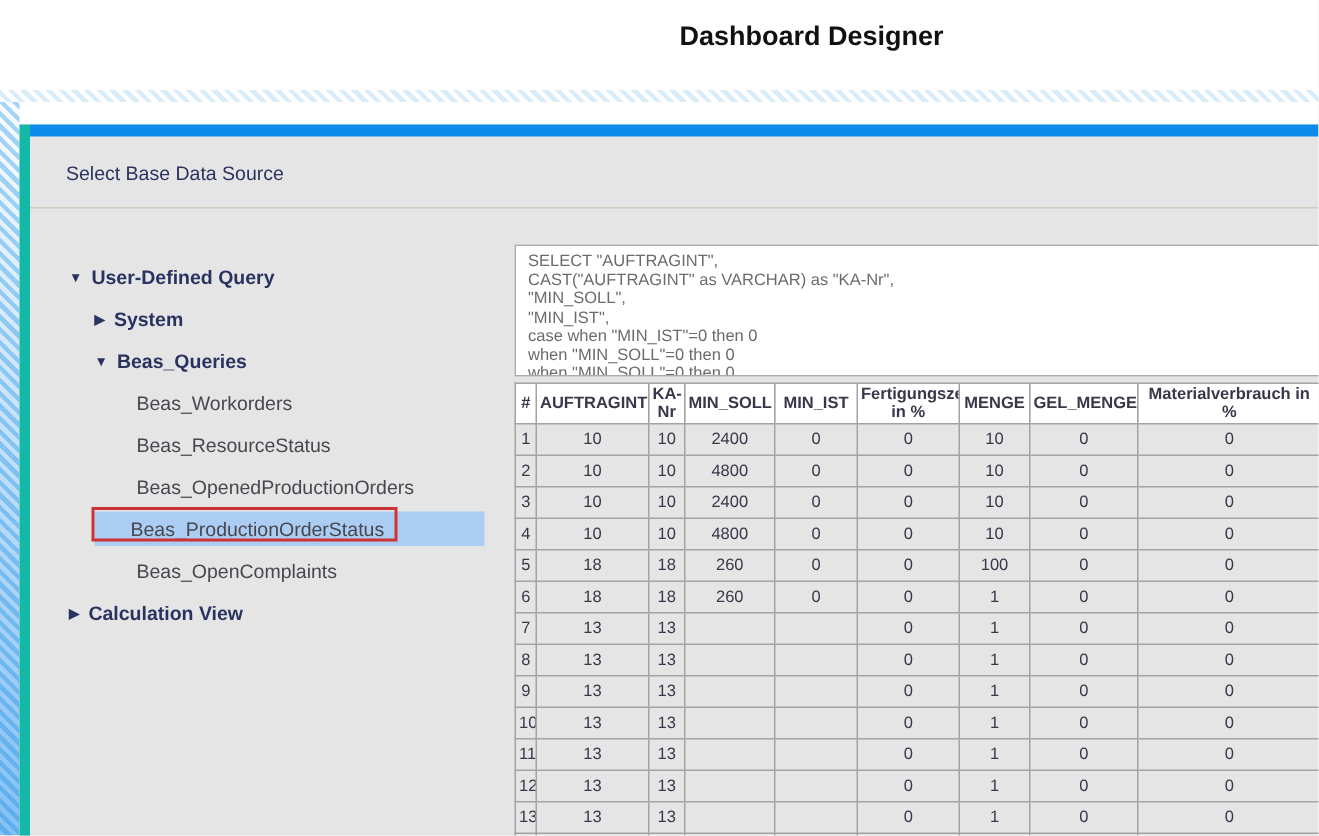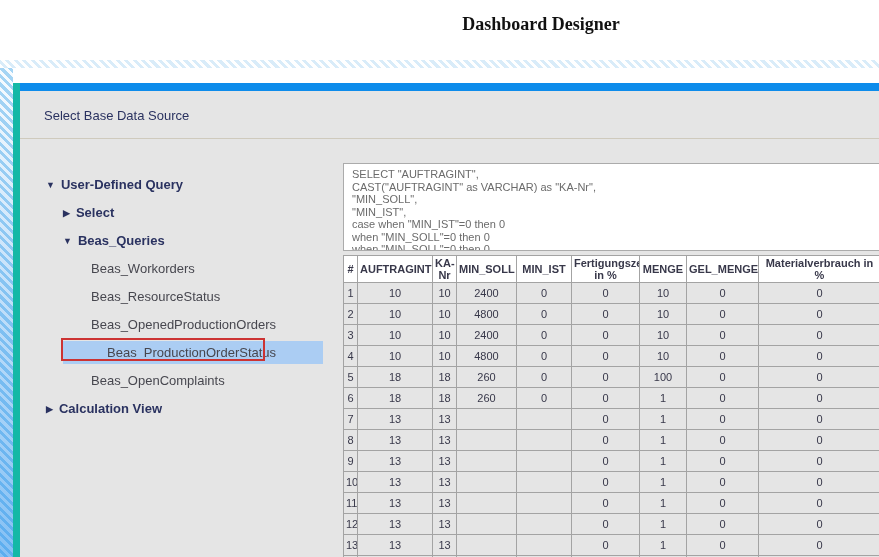--- a/index.html
+++ b/index.html
@@ -1,21 +1,21 @@
 <!DOCTYPE html>
 <html><head>
 <meta charset="utf-8">
 <style>
   * { margin: 0; padding: 0; box-sizing: border-box; }
   html, body { width: 879px; height: 557px; overflow: hidden; background: #ffffff; }
   body { font-family: "Liberation Sans", sans-serif; position: relative; }
 
   
   .title-row { width: 1082px; text-align: center; padding-top: 14px; height: 60px; }
-  .app-title { font-size: 18px; font-weight: bold; color: #111111; letter-spacing: 0px; font-family: Liberation Serif, serif; }
+  .app-title { font-size: 18px; font-weight: bold; color: #111111; letter-spacing: 0px; }
 
   
   .striped-band {
     width: 100%; height: 8px;
     background: repeating-linear-gradient(45deg, #ffffff 0 3px, #d9ecf9 3px 6px);
   }
 
   
   .main-area { position: relative; width: 100%; height: 489px; }
   .left-stripe {
@@ -39,21 +39,21 @@
   .tree { width: 323px; flex: none; padding-top: 34px; }
   .tree-item {
     position: relative; height: 23px; margin-bottom: 5px;
     display: flex; align-items: center; font-size: 13px; color: #47474f;
     cursor: default; white-space: nowrap;
   }
   .tree-item.level0 { padding-left: 26px; font-weight: bold; color: #2a3260; }
   .tree-item.level1 { padding-left: 43px; font-weight: bold; color: #2a3260; }
   .tree-item.level2 { padding-left: 71px; align-items: center; }
   .tree-item.selected {
-    margin-left: 43px; padding-left: 44px; width: 260px; background: #abcdf3;
+    margin-left: 43px; padding-left: 24px; width: 260px; background: #abcdf3;
   }
   .arrow { font-size: 9px; margin-right: 6px; color: #2a3260; position: relative; top: 0px; }
   .annotation-box {
     position: absolute; left: -2px; top: -3px; width: 204px; height: 23px;
     border: 2px solid #cc3333; pointer-events: none;
   }
 
   
   .right-col { flex: none; padding-top: 24px; }
   .sql-box {
@@ -87,21 +87,21 @@
     <div class="section-title">Select Base Data Source</div>
     <hr class="section-sep">
     <div class="content-row">
       <div class="tree">
           <div class="tree-item level0">
             <span class="arrow">▼</span>
             <span class="tree-label">User-Defined Query</span>
           </div>
           <div class="tree-item level1">
             <span class="arrow">▶</span>
-            <span class="tree-label">Select</span>
+            <span class="tree-label">System</span>
           </div>
           <div class="tree-item level1">
             <span class="arrow">▼</span>
             <span class="tree-label">Beas_Queries</span>
           </div>
           <div class="tree-item level2">
             <span class="tree-label">Beas_Workorders</span>
           </div>
           <div class="tree-item level2">
             <span class="tree-label">Beas_ResourceStatus</span>

